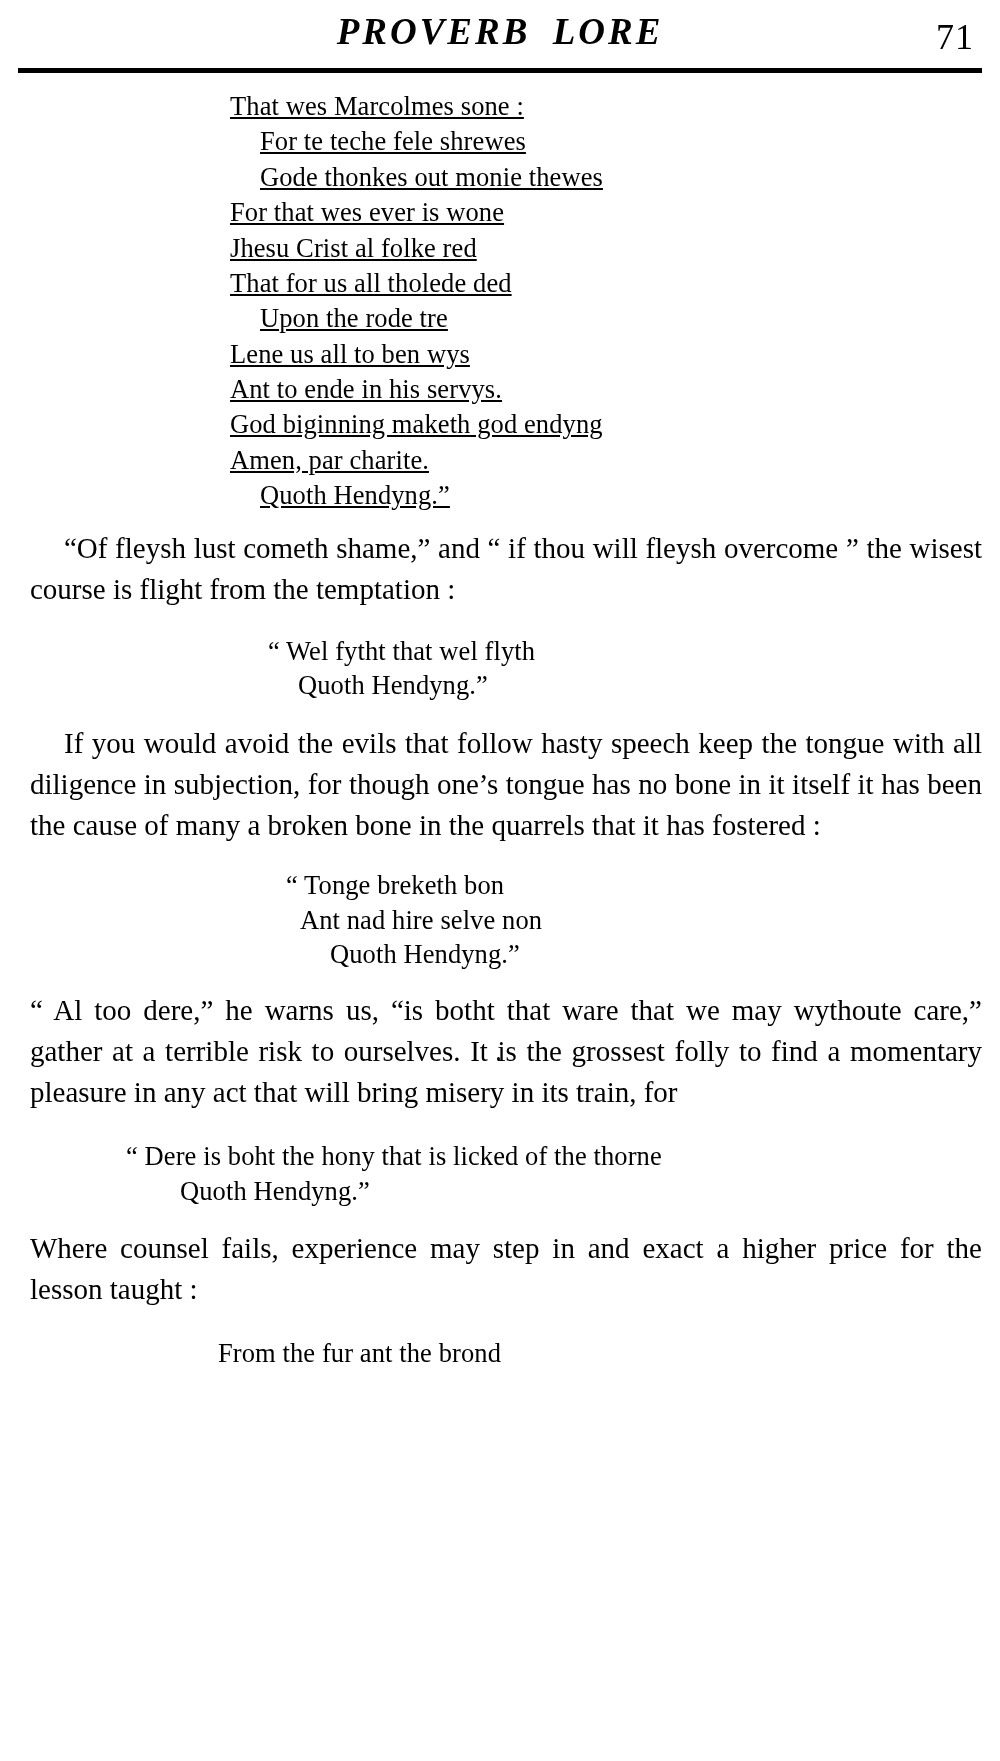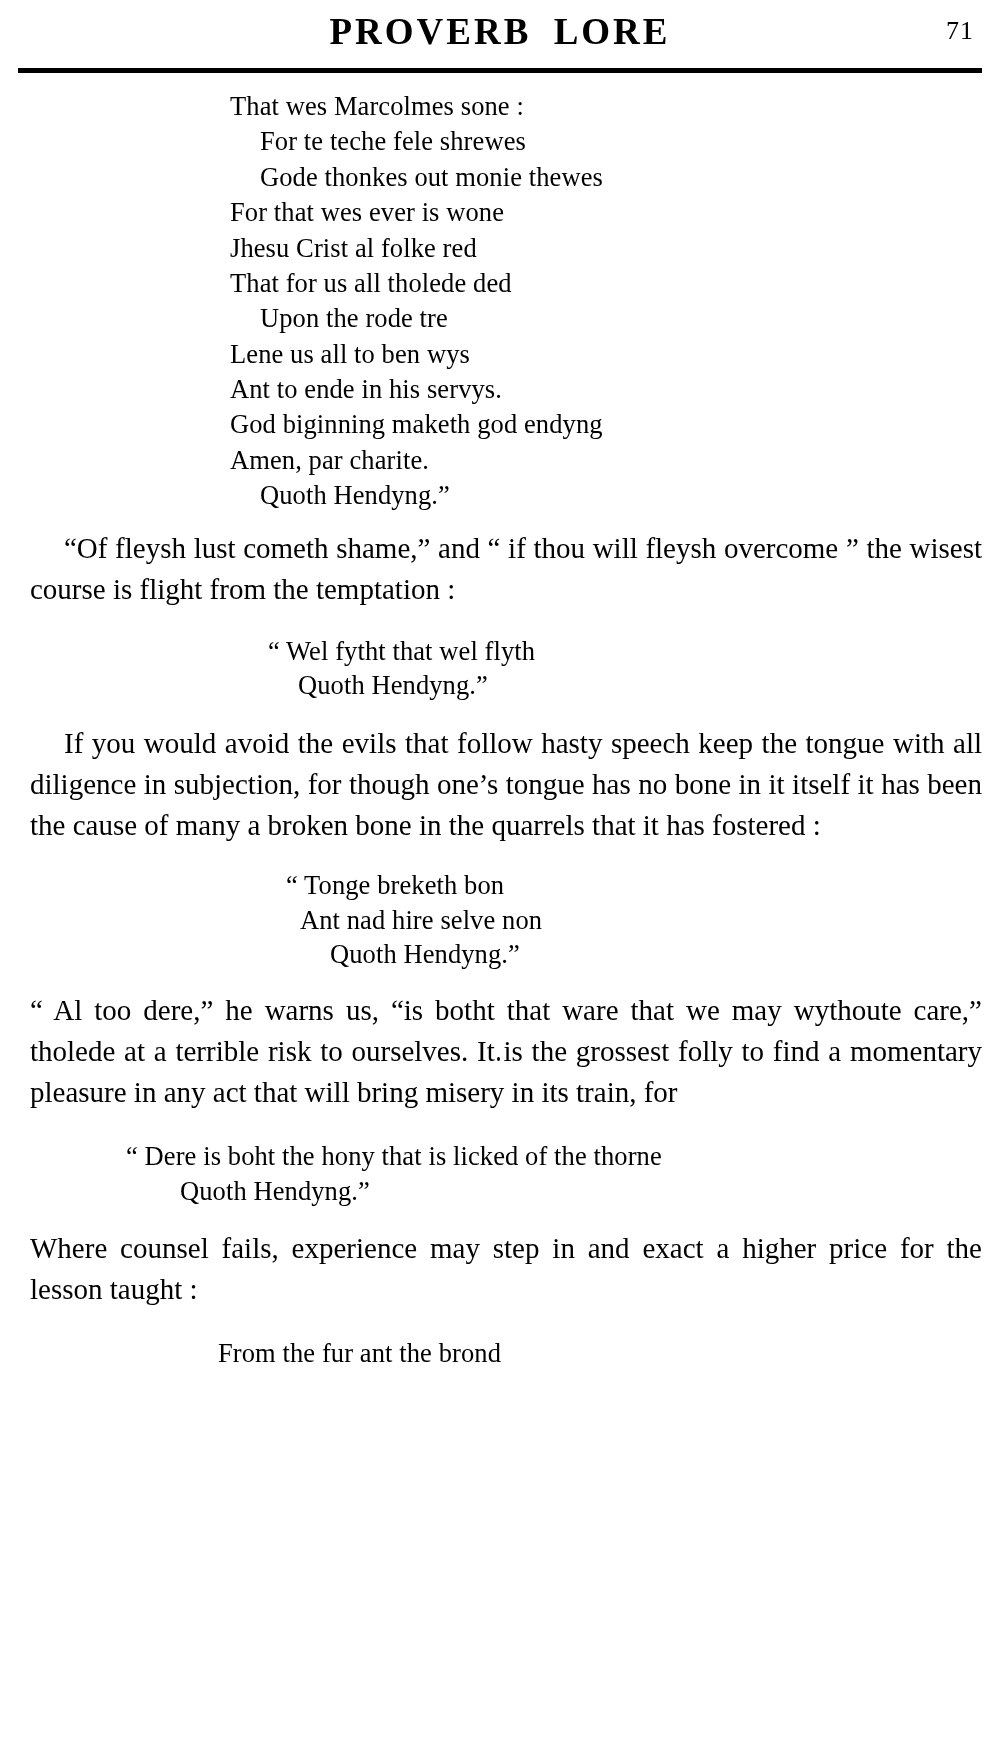--- a/index.html
+++ b/index.html
@@ -28,31 +28,32 @@
     position: relative;
     height: 62px;
     margin: 6px 18px 0 18px;
   }
   .header-title {
     position: absolute;
     left: 0;
     right: 0;
     top: 4px;
     text-align: center;
+    font-style: italic;
     font-weight: bold;
     font-size: 37px;
     letter-spacing: 3px;
     word-spacing: 10px;
     font-family: "Liberation Serif", "DejaVu Serif", serif;
   }
   .header-pageno {
     position: absolute;
     right: 8px;
     top: 10px;
-    font-size: 26px;
+    font-size: 36px;
     letter-spacing: 1px;
     font-family: "Liberation Serif", "DejaVu Serif", serif;
   }
   .rule {
     margin: 0 18px;
     border-top: 5px solid #000;
     height: 0;
   }
 
   
@@ -67,20 +68,21 @@
     line-height: 1.30;
     letter-spacing: 0.1px;
   }
   .verse .ln {
     white-space: pre;
     display: block;
   }
   .verse-opening {
     margin-left: 212px;
     margin-bottom: 6px;
+    text-decoration: underline;
   }
   .verse-opening .ln { line-height: 1.335; }
 
   .verse-center-1 {
     margin-left: 250px;
     margin-top: 24px;
     margin-bottom: 20px;
   }
   .verse-center-2 {
     margin-left: 268px;
@@ -163,21 +165,21 @@
     </div>
 
     <p class="prose">If you would avoid the evils that follow hasty speech keep the tongue with all diligence in subjection, for though one’s tongue has no bone in it itself it has been the cause of many a broken bone in the quarrels that it has fostered :</p>
 
     <div class="verse verse-center-2">
       <span class="ln">“ Tonge breketh bon</span>
       <span class="ln" style="padding-left:14px">Ant nad hire selve non</span>
       <span class="ln" style="padding-left:44px">Quoth Hendyng.”</span>
     </div>
 
-    <p class="prose noindent">“ Al too dere,” he warns us, “is botht that ware that we may wythoute care,” tholede at a terrible risk to ourselves. It is the grossest folly to find a momentary pleasure in any act that will bring misery in its train, for</p>
+    <p class="prose noindent">“ Al too dere,” he warns us, “is botht that ware that we may wythoute care,” gather at a terrible risk to ourselves. It is the grossest folly to find a momentary pleasure in any act that will bring misery in its train, for</p>
 
     <div class="verse verse-center-3">
       <span class="ln">“ Dere is boht the hony that is licked of the thorne</span>
       <span class="ln" style="padding-left:54px">Quoth Hendyng.”</span>
     </div>
 
     <p class="prose noindent">Where counsel fails, experience may step in and exact a higher price for the lesson taught :</p>
 
     <div class="verse verse-center-4">
       <span class="ln" style="padding-left:10px">From the fur ant the brond</span>

